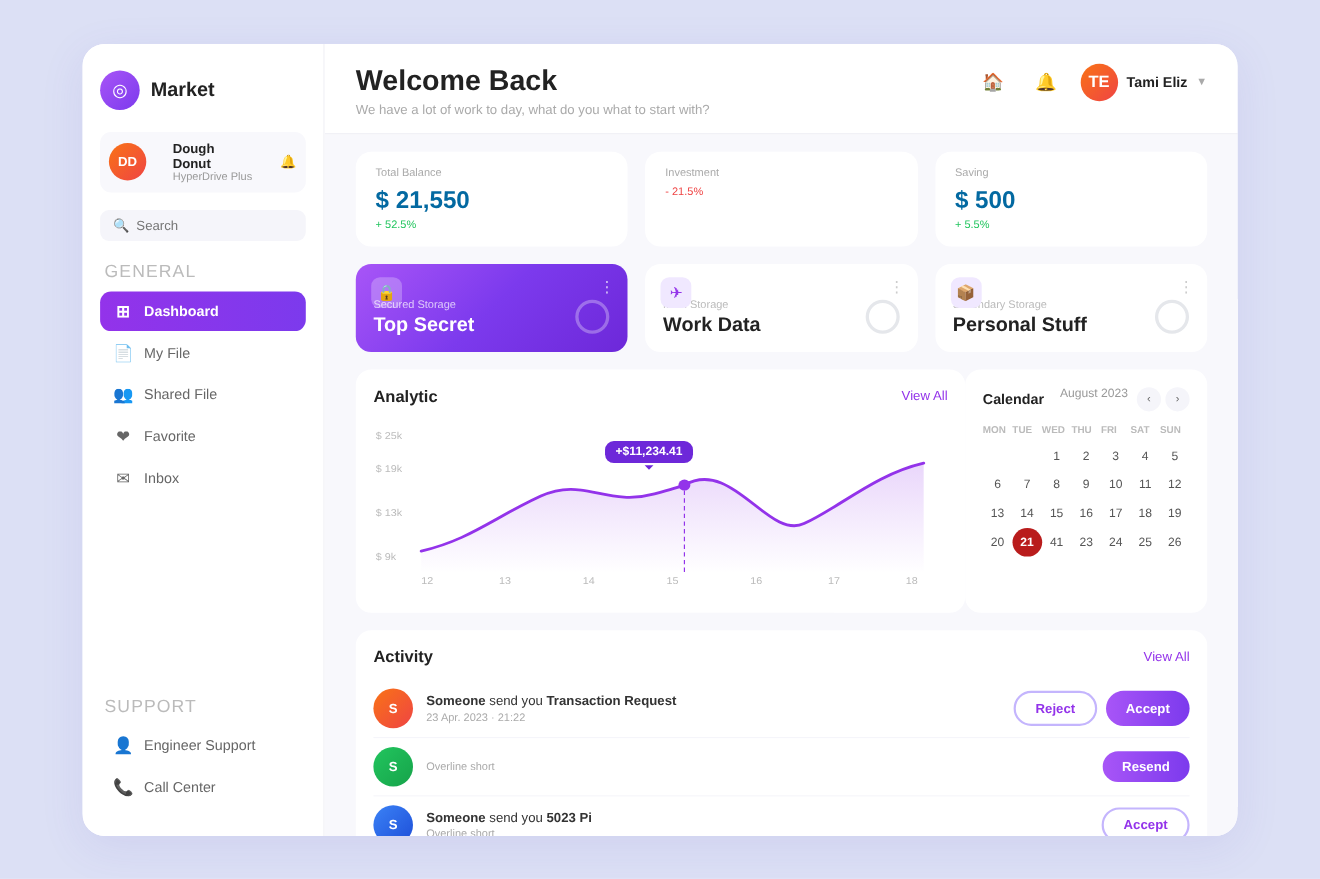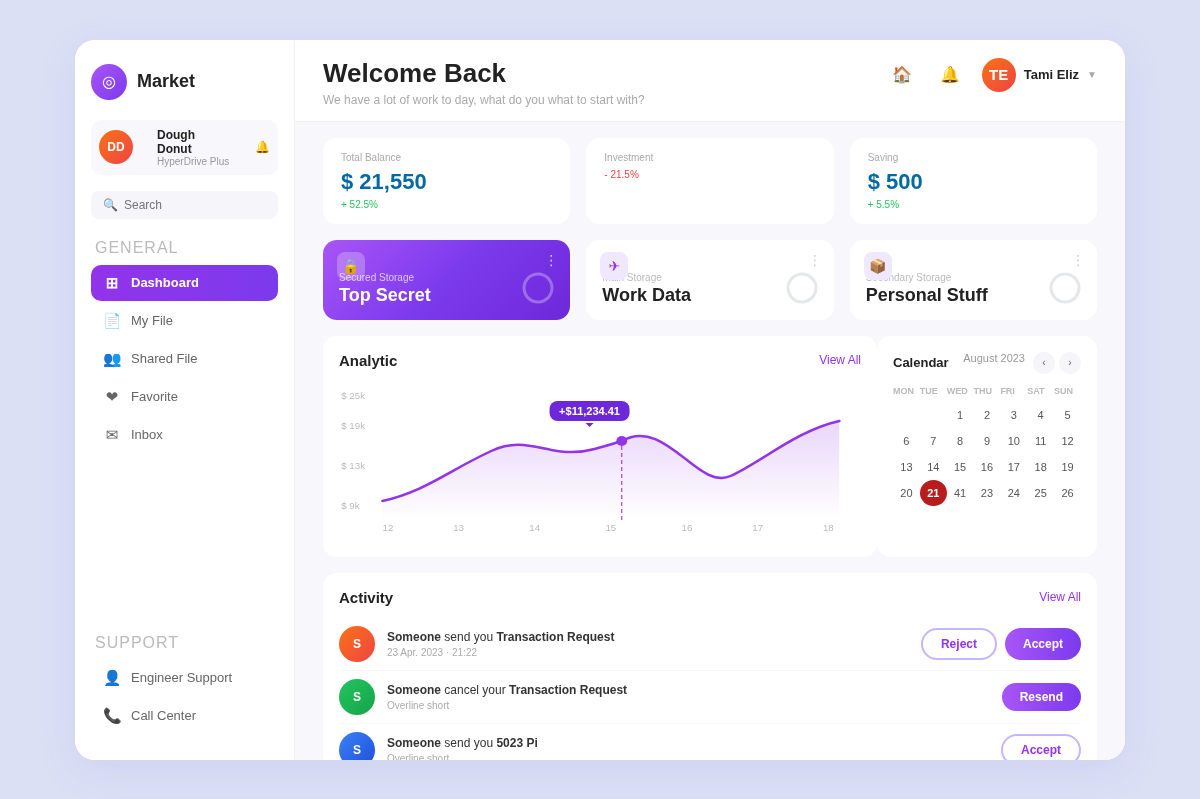--- a/index.html
+++ b/index.html
@@ -541,21 +541,20 @@
               <div class="activity-time">23 Apr. 2023 · 21:22</div>
             </div>
             <div class="activity-actions">
               <button class="btn-reject">Reject</button>
               <button class="btn-accept">Accept</button>
             </div>
           </div>
           <div class="activity-item">
             <div class="activity-avatar" style="background: linear-gradient(135deg, rgb(34, 197, 94), rgb(22, 163, 74)); width: 36px; height: 36px; border-radius: 50%; display: flex; align-items: center; justify-content: center; color: white; font-size: 12px; font-weight: bold; min-width: 36px;">S</div>
             <div class="activity-info">
-              <div class="activity-text"><strong>Someone</strong> cancel your <strong>Transaction Request</strong></div>
               <div class="activity-time">Overline short</div>
             </div>
             <div class="activity-actions">
               <button class="btn-resend">Resend</button>
             </div>
           </div>
           <div class="activity-item">
             <div class="activity-avatar" style="background: linear-gradient(135deg, rgb(59, 130, 246), rgb(29, 78, 216)); width: 36px; height: 36px; border-radius: 50%; display: flex; align-items: center; justify-content: center; color: white; font-size: 12px; font-weight: bold; min-width: 36px;">S</div>
             <div class="activity-info">
               <div class="activity-text"><strong>Someone</strong> send you <strong>5023 Pi</strong></div>

